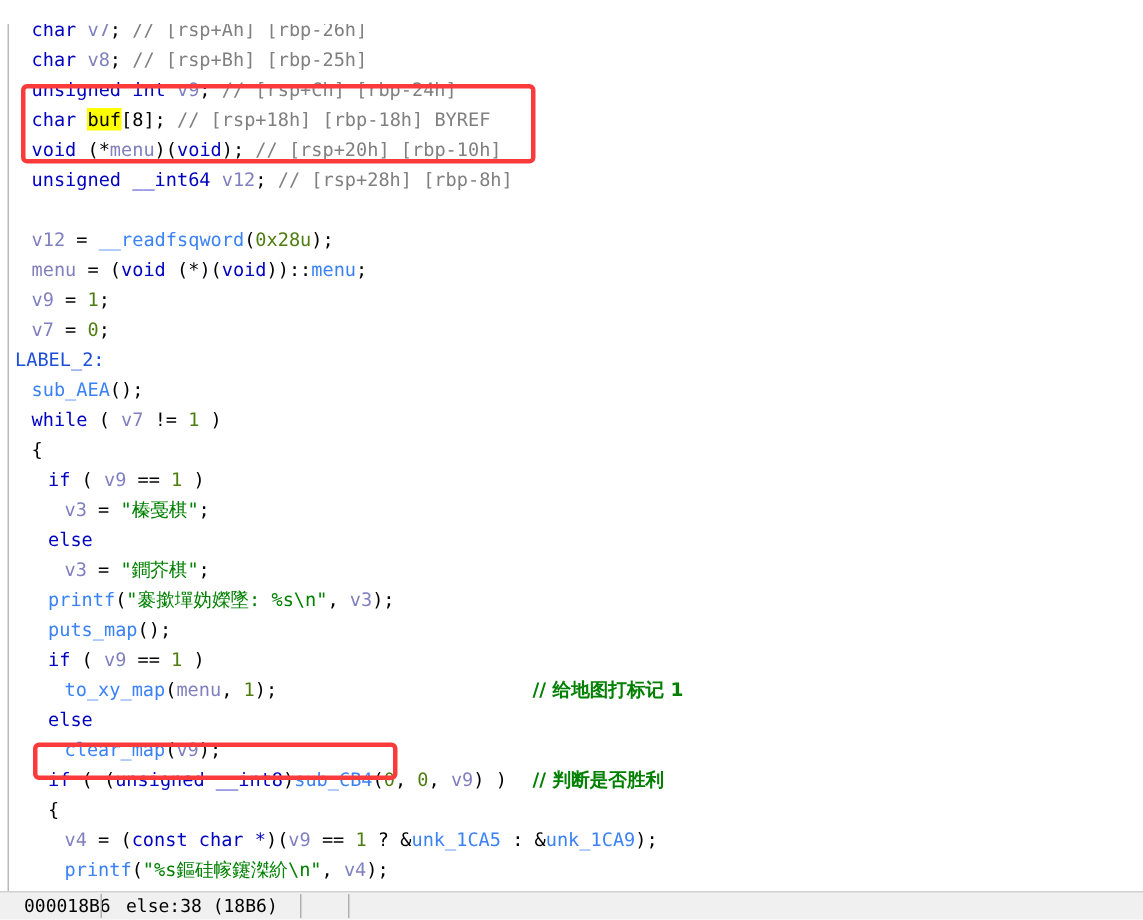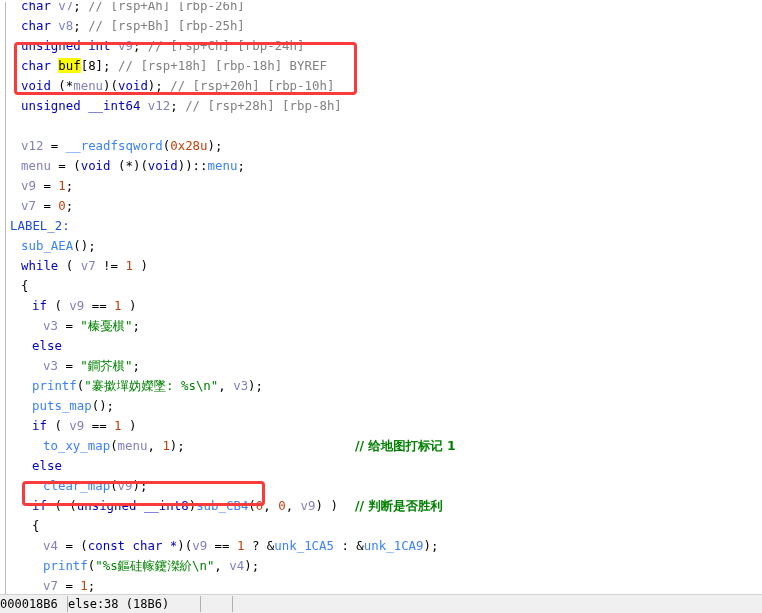--- a/index.html
+++ b/index.html
@@ -1,21 +1,21 @@
 <!DOCTYPE html>
 <html><head>
 <meta charset="utf-8">
 <style>
   html,body{margin:0;padding:0;background:#fff;}
   body{
     width:762px;height:613px;overflow:hidden;position:relative;
     font-family:"DejaVu Sans Mono","Liberation Mono",monospace;
   }
   #pseudocode-view{
-    position:absolute;left:0;top:2px;width:685px;height:594px;
+    position:absolute;left:0;top:16px;width:685px;height:594px;
     background:#ffffff;overflow:hidden;
   }
   
   .gutter-rule{
     position:absolute;left:5px;top:0;width:1px;height:594px;
     background:#b9b9b9;
   }
   .code{
     position:absolute;left:0;top:-6px;width:762px;
     font-size:12.4px;line-height:20px;white-space:pre;
@@ -24,38 +24,38 @@
     display:block;height:20px;padding-left:10px;
     color:#000000;
   }
   
   .kw{color:#0000c0;}        
   .fn{color:#3b82f6;}        
   .var{color:#8080c0;}       
   .cmt{color:#808080;}       
   .gcmt{color:#008000;}      
   .str{color:#008000;}       
-  .num{color:#c2410c;}       
+  .num{color:#4d7c0f;}       
   .punct{color:#000000;}
   .lbl{color:#1d4ed8;}
   .hlword{background:#ffff00;color:#000000;}
   .gcol{display:inline-block;font-weight:bold;}
   
   .redbox{
     position:absolute;border:3px solid #fb3b3b;border-radius:4px;
     pointer-events:none;box-sizing:border-box;
   }
   #status-bar{
     position:absolute;left:0;top:594px;width:762px;height:19px;
     background:#f0f0f0;border-top:1px solid #d2d2d2;box-sizing:border-box;
     font-family:"DejaVu Sans Mono","Liberation Mono",monospace;
     font-size:12px;color:#000;
   }
   #status-bar .cell{
-    position:absolute;top:0;height:18px;line-height:18px;padding:0 0;
+    position:absolute;top:0;height:18px;line-height:18px;padding:0 16px;
     white-space:nowrap;
   }
   #status-bar .sep{
     position:absolute;top:1px;width:1px;height:16px;background:#b0b0b0;
   }
 </style>
 </head>
 <body>
 
 <div id="pseudocode-view">

